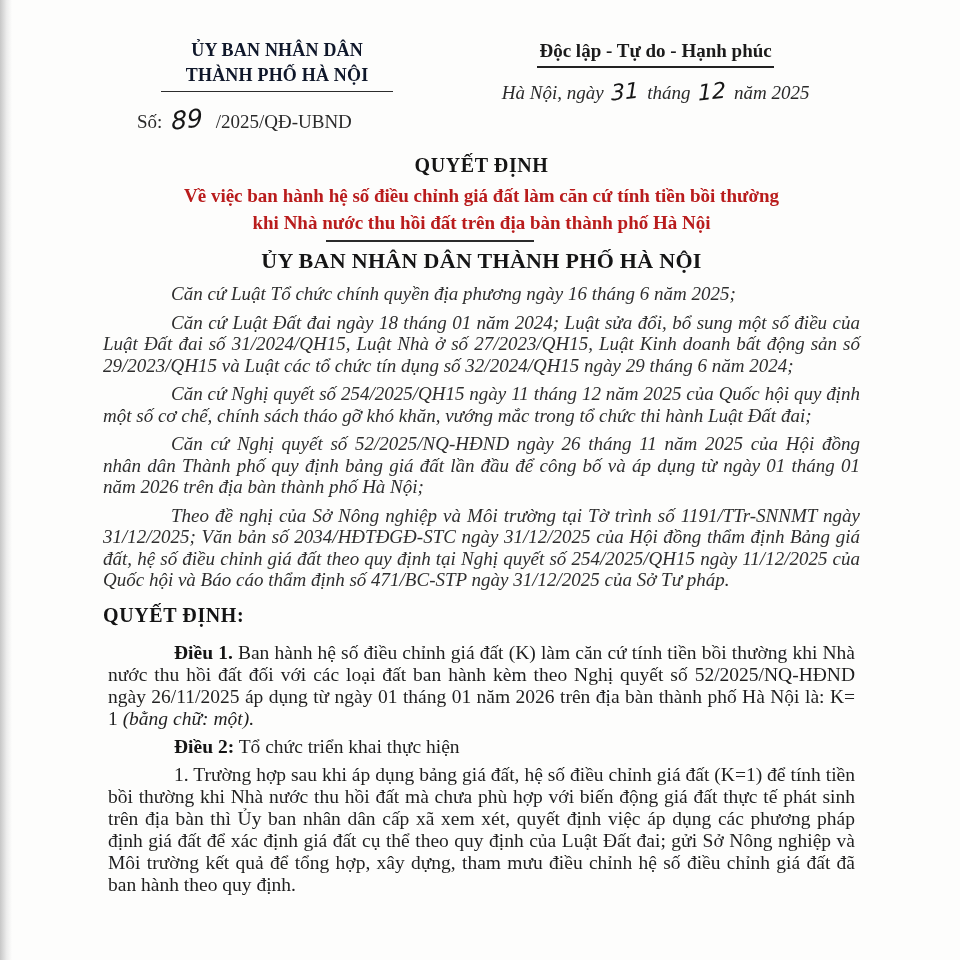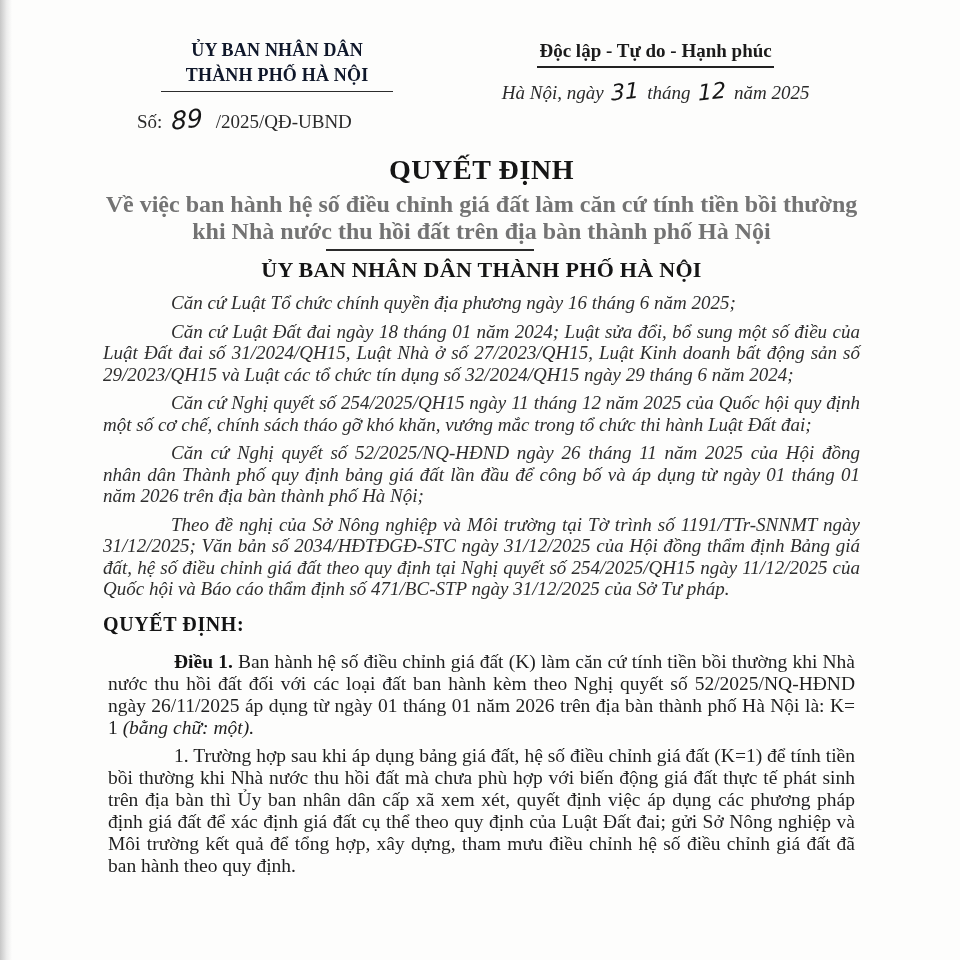--- a/index.html
+++ b/index.html
@@ -37,22 +37,22 @@
   .doc-number { margin-top: 15px; text-align: left; padding-left: 34px; font-size: 19px; color: #2a2a2a; }
   .dateline { margin-top: 13px; font-style: italic; font-size: 19px; color: #2a2a2a; }
   .handwritten {
     font-family: "DejaVu Sans", sans-serif; font-style: italic; font-weight: 500;
     display: inline-block; transform: rotate(-6deg) skewX(-4deg);
     font-size: 25px; line-height: 1; margin: 0 8px 0 4px; color: #161616;
   }
   .handwritten.sm { font-size: 22px; margin: 0 3px; }
 
   
-  .doc-type { text-align: center; font-weight: bold; font-size: 28px; margin-top: 21px; letter-spacing: 0.6px; color: #151515; }
-  .subject  { text-align: center; font-weight: bold; font-size: 24px; line-height: 27px; margin-top: 5px; color: #737373; }
+  .doc-type { text-align: center; font-weight: bold; font-size: 20px; margin-top: 21px; letter-spacing: 0.6px; color: #151515; }
+  .subject  { text-align: center; font-weight: bold; font-size: 19px; line-height: 27px; margin-top: 5px; color: #b91c1c; }
   .subject-rule { width: 208px; border-bottom: 2px solid #2b2b2b; margin: 4px auto 0; position: relative; left: -52px; }
   .authority { text-align: center; font-weight: bold; font-size: 22px; margin-top: 6px; letter-spacing: 0.3px; color: #151515; }
 
   
   p.preamble {
     font-style: italic; font-size: 19px; line-height: 21.5px;
     text-align: justify; text-indent: 68px; margin: 0 0 7px; color: #2e2e2e;
   }
   p.preamble.first { margin-top: 9px; }
   .decree-heading { text-align: left; font-weight: bold; font-size: 20px; margin: 13px 0 15px; letter-spacing: 0.6px; color: #141414; }
@@ -107,17 +107,18 @@
     <p class="preamble first">Căn cứ Luật Tổ chức chính quyền địa phương ngày 16 tháng 6 năm 2025;</p>
     <p class="preamble">Căn cứ Luật Đất đai ngày 18 tháng 01 năm 2024; Luật sửa đổi, bổ sung một số điều của Luật Đất đai số 31/2024/QH15, Luật Nhà ở số 27/2023/QH15, Luật Kinh doanh bất động sản số 29/2023/QH15 và Luật các tổ chức tín dụng số 32/2024/QH15 ngày 29 tháng 6 năm 2024;</p>
     <p class="preamble">Căn cứ Nghị quyết số 254/2025/QH15 ngày 11 tháng 12 năm 2025 của Quốc hội quy định một số cơ chế, chính sách tháo gỡ khó khăn, vướng mắc trong tổ chức thi hành Luật Đất đai;</p>
     <p class="preamble">Căn cứ Nghị quyết số 52/2025/NQ-HĐND ngày 26 tháng 11 năm 2025 của Hội đồng nhân dân Thành phố quy định bảng giá đất lần đầu để công bố và áp dụng từ ngày 01 tháng 01 năm 2026 trên địa bàn thành phố Hà Nội;</p>
     <p class="preamble">Theo đề nghị của Sở Nông nghiệp và Môi trường tại Tờ trình số 1191/TTr-SNNMT ngày 31/12/2025; Văn bản số 2034/HĐTĐGĐ-STC ngày 31/12/2025 của Hội đồng thẩm định Bảng giá đất, hệ số điều chỉnh giá đất theo quy định tại Nghị quyết số 254/2025/QH15 ngày 11/12/2025 của Quốc hội và Báo cáo thẩm định số 471/BC-STP ngày 31/12/2025 của Sở Tư pháp.</p>
 
     <div class="decree-heading">QUYẾT ĐỊNH:</div>
 
     <p class="article"><span class="lbl">Điều 1.</span><span> Ban hành hệ số điều chỉnh giá đất (K) làm căn cứ tính tiền bồi thường khi Nhà nước thu hồi đất đối với các loại đất ban hành kèm theo Nghị quyết số 52/2025/NQ-HĐND ngày 26/11/2025 áp dụng từ ngày 01 tháng 01 năm 2026 trên địa bàn thành phố Hà Nội là: K= 1 </span><span class="it">(bằng chữ: một).</span></p>
 
+    <p class="article"><span class="lbl">Điều 2:</span><span> Tổ chức triển khai thực hiện</span></p>
 
     <p class="article">1. Trường hợp sau khi áp dụng bảng giá đất, hệ số điều chỉnh giá đất (K=1) để tính tiền bồi thường khi Nhà nước thu hồi đất mà chưa phù hợp với biến động giá đất thực tế phát sinh trên địa bàn thì Ủy ban nhân dân cấp xã xem xét, quyết định việc áp dụng các phương pháp định giá đất để xác định giá đất cụ thể theo quy định của Luật Đất đai; gửi Sở Nông nghiệp và Môi trường kết quả để tổng hợp, xây dựng, tham mưu điều chỉnh hệ số điều chỉnh giá đất đã ban hành theo quy định.</p>
 
   </div>
 </div>
 
 </body></html>

